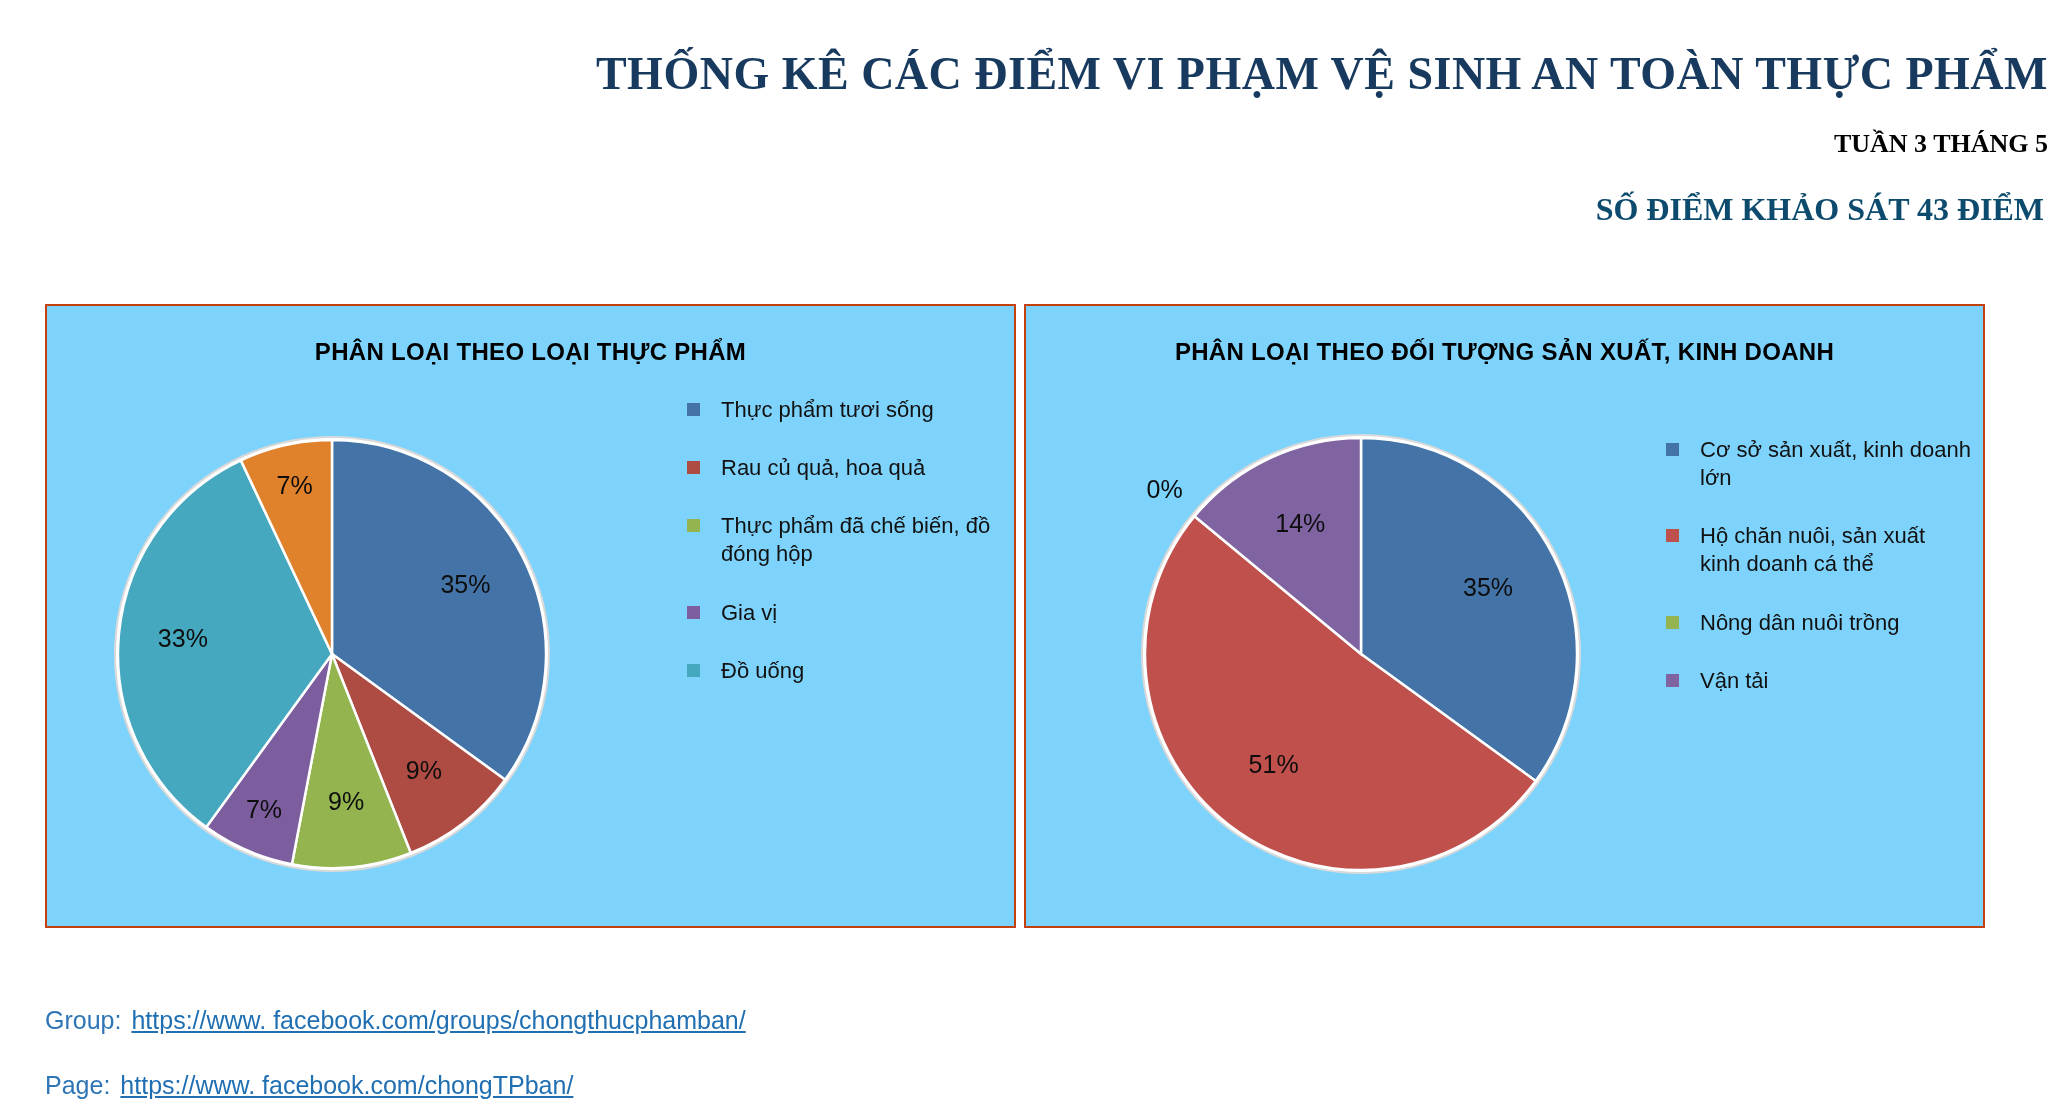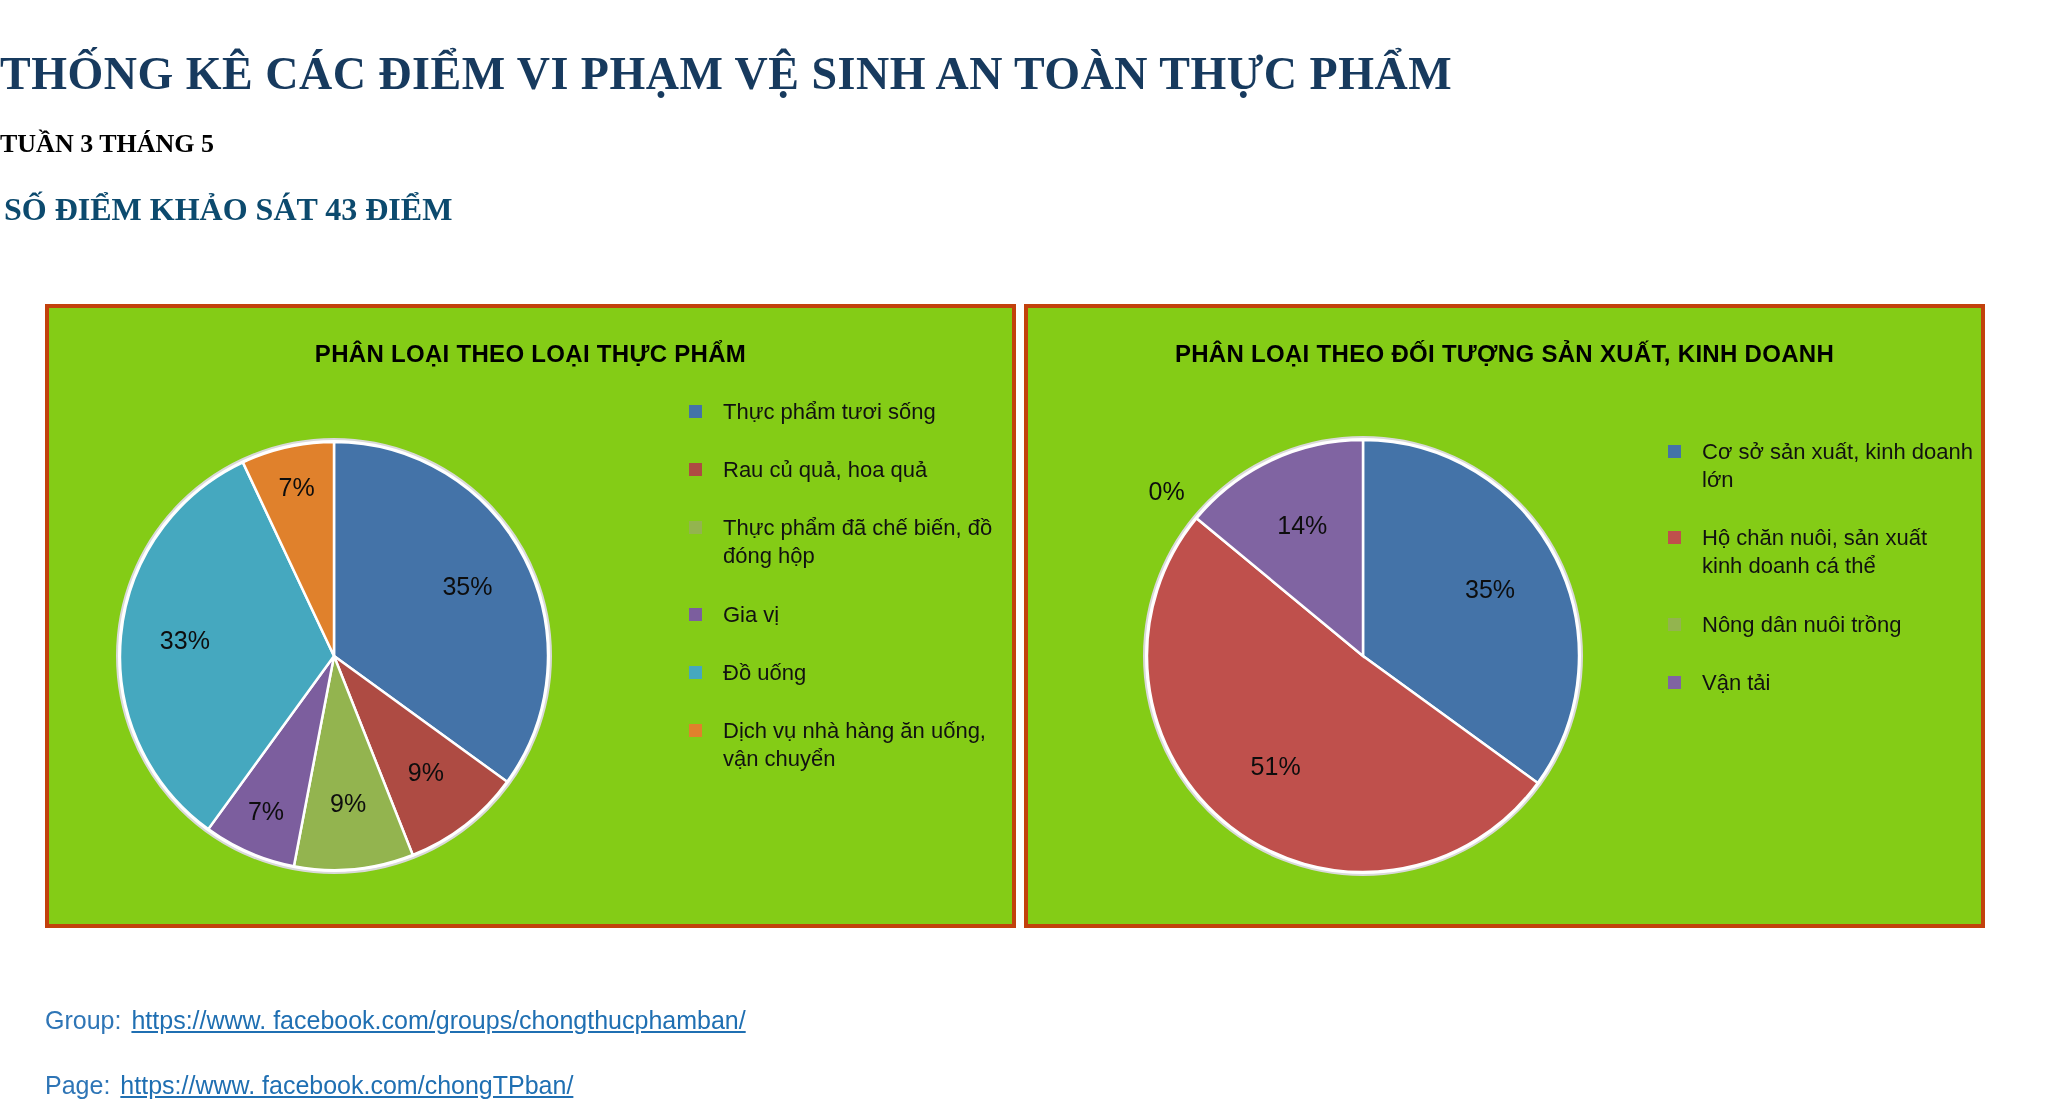--- a/index.html
+++ b/index.html
@@ -14,21 +14,21 @@
     font-family: "Liberation Sans", sans-serif;
     overflow: hidden;
   }
 
   
   .heading-block {
     position: absolute;
     left: 0;
     top: 0;
     width: 2048px;
-    text-align: left;
+    text-align: right;
   }
   .main-title {
     font-family: "Liberation Serif", serif;
     font-weight: bold;
     font-size: 46px;
     letter-spacing: 0.5px;
     color: #173A5E;
     margin: 0;
     padding-top: 48px;
     line-height: 1.15;
@@ -54,23 +54,23 @@
   .charts-row {
     position: absolute;
     left: 45px;
     top: 304px;
     width: 1940px;
     height: 624px;
     display: flex;
   }
   .chart-panel {
     position: relative;
-    border: 4px solid #c2410c;
+    border: 2px solid #c2410c;
     box-sizing: border-box;
-    background: #84cc16;
+    background: #7dd3fc;
   }
   .chart-panel.left  { width: 971px; height: 624px; }
   .chart-panel.right { width: 961px; height: 624px; margin-left: 8px; padding-left: 6px; }
 
   .chart-title {
     position: absolute;
     left: 0;
     right: 0;
     top: 32px;
     text-align: center;
@@ -189,24 +189,20 @@
         <span class="legend-text">Thực phẩm đã chế biến, đồ đóng hộp</span>
       </div>
       <div class="legend-item">
         <span class="legend-swatch" style="background:#7C5E9E"></span>
         <span class="legend-text">Gia vị</span>
       </div>
       <div class="legend-item">
         <span class="legend-swatch" style="background:#45A8BF"></span>
         <span class="legend-text">Đồ uống</span>
       </div>
-      <div class="legend-item">
-        <span class="legend-swatch" style="background:#E0812C"></span>
-        <span class="legend-text">Dịch vụ nhà hàng ăn uống, vận chuyển</span>
-      </div>
     </div>
   </div>
 
   <div class="chart-panel right">
     <div class="chart-title">PHÂN LOẠI THEO ĐỐI TƯỢNG SẢN XUẤT, KINH DOANH</div>
 
     <div class="pie-wrap right-pie">
       <svg class="pie-svg" id="pie-right" width="470" height="470" viewBox="0 0 470 470">
           <circle cx="235" cy="243" r="219" fill="#ffffff" stroke="#d9d9d9" stroke-width="2"></circle>
           <path d="M 235 243 L 235 27 A 216 216 0 0 1 409.7476707849887 369.96161449517416 Z" fill="#4473A8" stroke="#ffffff" stroke-width="2.5"></path>

